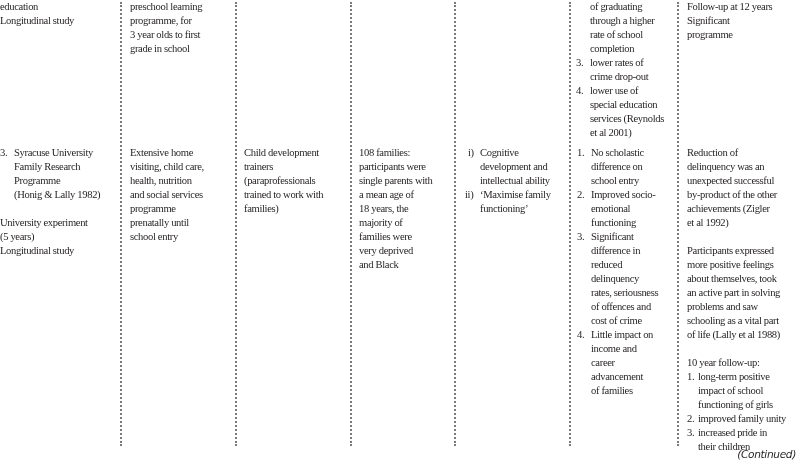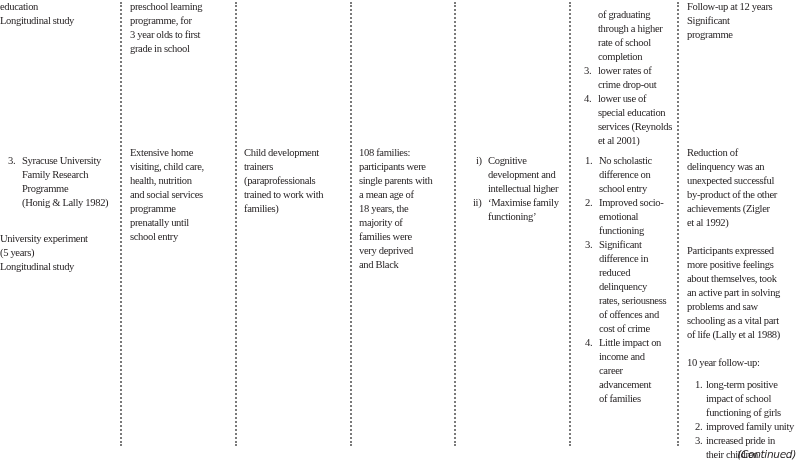--- a/index.html
+++ b/index.html
@@ -4,21 +4,21 @@
 <style>
   html, body { margin: 0; padding: 0; background: #ffffff; }
   body { width: 800px; height: 465px; position: relative; overflow: hidden;
          font-family: "DejaVu Sans", sans-serif; font-size: 10.6px; line-height: 14px;
          color: #231f20; letter-spacing: -0.35px; }
   .sep { position: absolute; top: 2px; height: 444px; width: 0;
          border-left: 2px dotted #7a7a7a; }
   .cell { position: absolute; font-family: Liberation Serif, serif; }
   .line { display: block; white-space: nowrap; }
   .gap { height: 14px; }
-  ol.num { margin: 8px; padding: 0; list-style: none; }
+  ol.num { margin: 0; padding: 0; list-style: none; }
   ol.num li { position: relative; padding-left: 14px; }
   ol.num li .n { position: absolute; left: 0; top: 0; }
   .cont { position: absolute; right: 4px; top: 447px; font-style: italic; }
 </style>
 </head>
 <body>
 
 <div class="sep" style="left:120px"></div>
 <div class="sep" style="left:235px"></div>
 <div class="sep" style="left:350px"></div>
@@ -112,21 +112,21 @@
   <span class="line">very deprived</span>
   <span class="line">and Black</span>
 </div>
 
 <div class="cell" style="left:465px; top:146px">
   <ol class="num">
     <li style="padding-left:15px">
       <span class="n" style="left:3px">i)</span>
       <span class="line">Cognitive</span>
       <span class="line">development and</span>
-      <span class="line">intellectual higher</span>
+      <span class="line">intellectual ability</span>
     </li>
     <li style="padding-left:15px">
       <span class="n">ii)</span>
       <span class="line">‘Maximise family</span>
       <span class="line">functioning’</span>
     </li>
   </ol>
 </div>
 
 <div class="cell" style="left:577px; top:146px">

